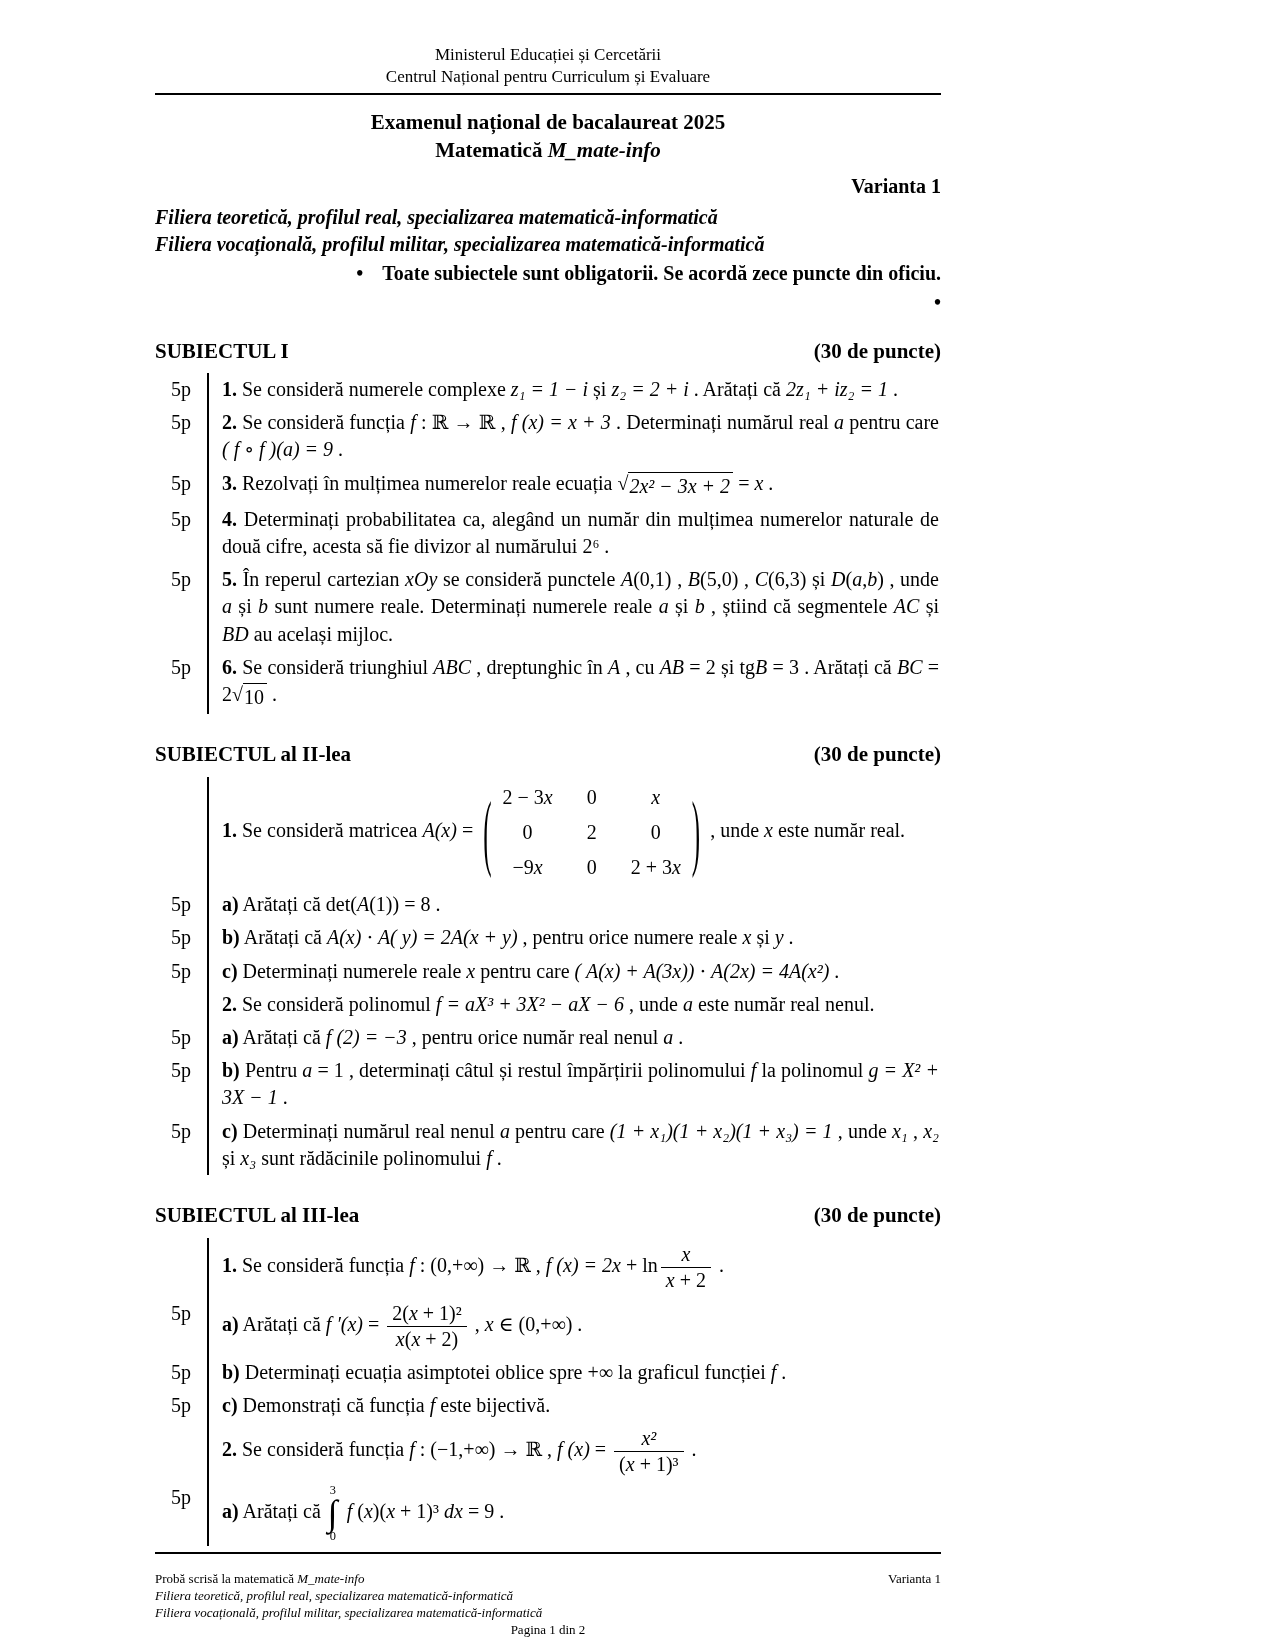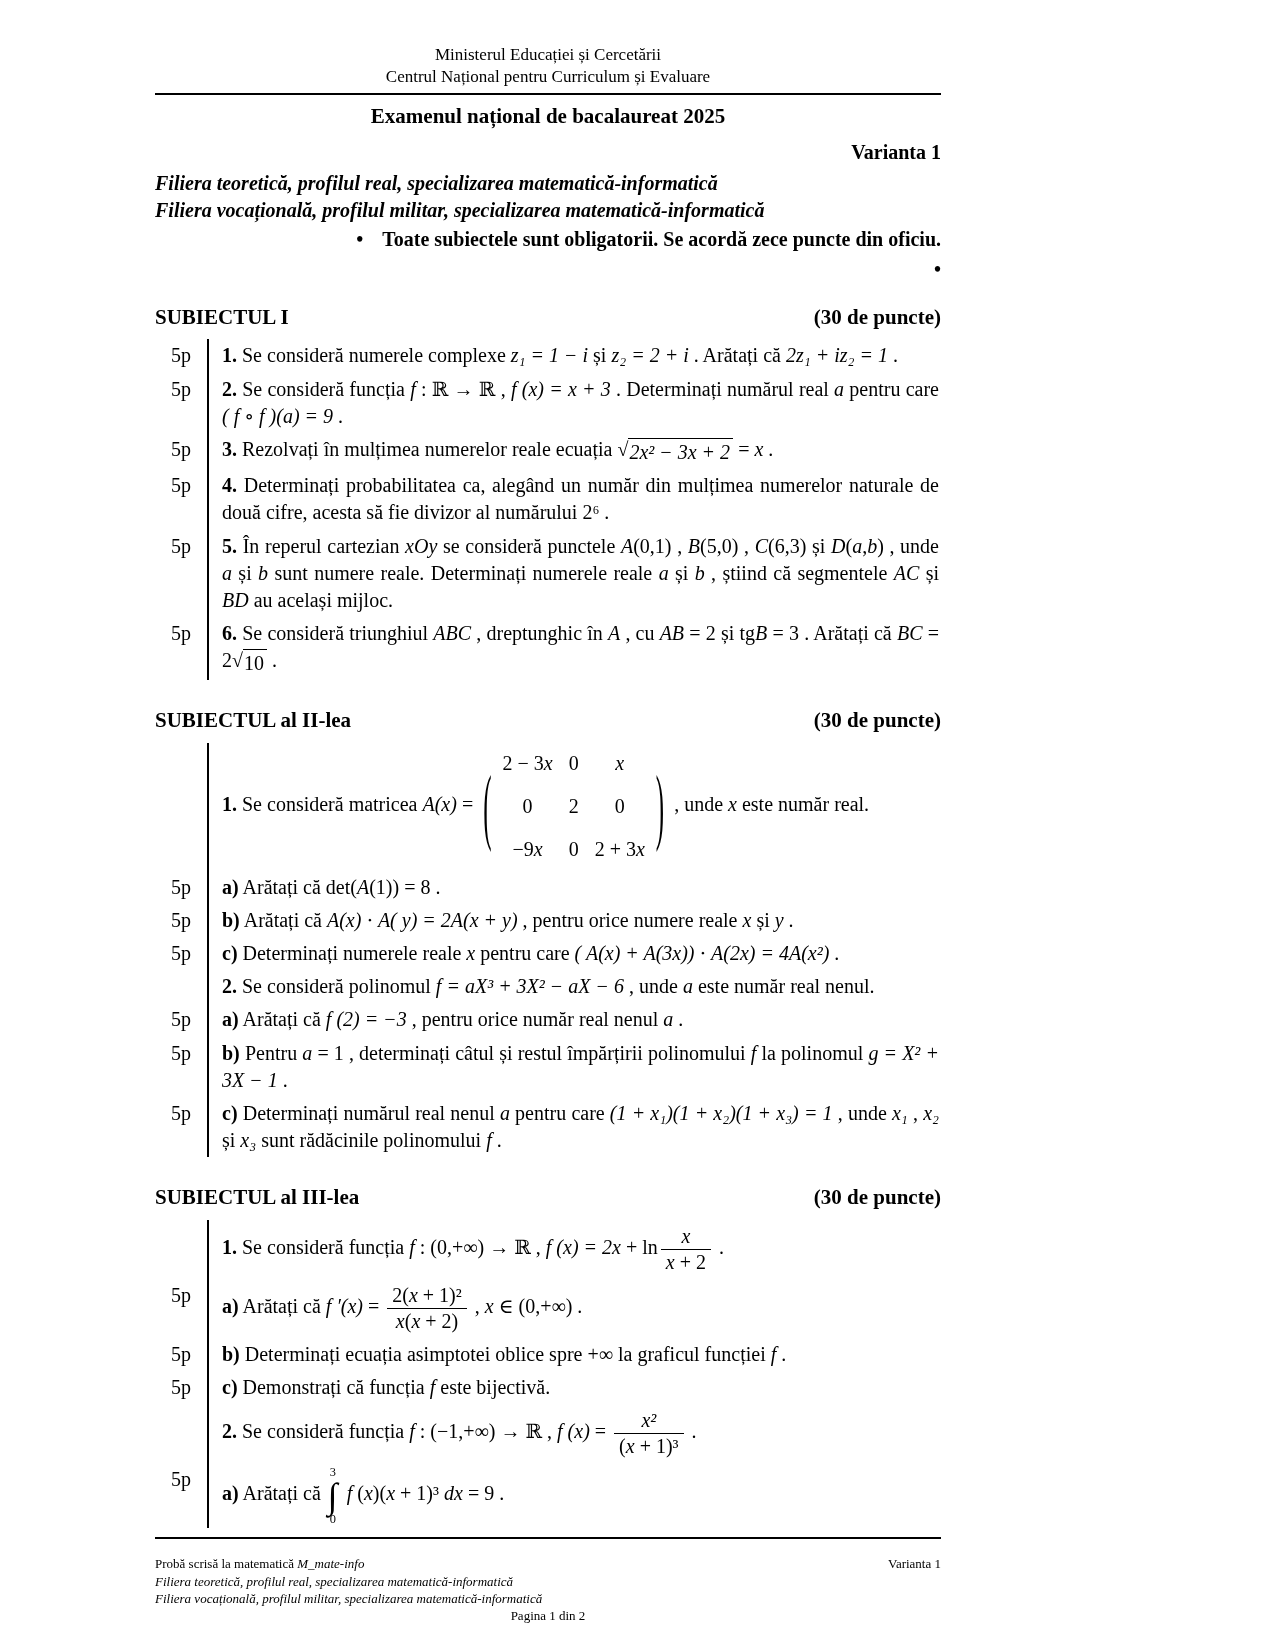--- a/index.html
+++ b/index.html
@@ -13,21 +13,21 @@
   }
   .page {
     width: 1156px;
     min-height: 1650px;
     padding: 44px 215px 26px 155px;
     display: flex;
     flex-direction: column;
   }
   .ministry { text-align: center; font-size: 17px; line-height: 1.3; }
   .rule { border: none; border-top: 2px solid #000; margin: 5px 0 8px 0; }
-  .title-block { text-align: center; font-weight: bold; font-size: 21px; line-height: 1.32; }
+  .title-block { text-align: center; font-weight: bold; font-size: 21px; line-height: 1.32; margin-top: 6px; }
   .variant-line { text-align: right; font-weight: bold; margin: 8px 0 4px 0; font-size: 20px; }
   .filiera { font-weight: bold; font-style: italic; font-size: 20px; }
   .bullet { display: flex; gap: 19px; font-weight: bold; padding-left: 6px; margin-top: 2px; justify-content: flex-end; }
   .bullet .dot::before { content: "•"; }
   .subject-header { display: flex; justify-content: space-between; font-weight: bold; font-size: 21px; margin: 20px 0 8px 0; }
   .rows { display: flex; flex-direction: column; }
   .qrow { display: flex; }
   .pts { flex: 0 0 52px; width: 52px; font-weight: normal; text-align: center; padding-top: 3px; }
   .qcontent {
     flex: 1;
@@ -41,21 +41,21 @@
   .frac { display: inline-flex; flex-direction: column; text-align: center; vertical-align: middle; margin: 2px 3px; line-height: 1.15; }
   .frac .num { display: block; border-bottom: 1.5px solid #000; padding: 0 5px 1px 5px; }
   .frac .den { display: block; padding: 1px 5px 0 5px; }
   
   .sqrt { display: inline-flex; align-items: stretch; vertical-align: baseline; }
   .sqrt .rad { line-height: 1.1; }
   .sqrt .radicand { border-top: 1.5px solid #000; padding: 0 3px 0 1px; }
   
   .matrix { display: inline-flex; align-items: center; vertical-align: middle; margin: 4px 2px; }
   .matrix .paren { display: inline-block; font-size: 1.25em; font-weight: 400; transform: scaleY(3.4); padding: 0 3px; }
-  .matrix .cells { display: inline-grid; grid-template-columns: repeat(3, auto); column-gap: 34px; row-gap: 8px; text-align: center; padding: 0 8px; gap: 16px; }
+  .matrix .cells { display: inline-grid; grid-template-columns: repeat(3, auto); column-gap: 34px; row-gap: 8px; text-align: center; padding: 0 8px; }
   
   .integral { display: inline-flex; flex-direction: column; align-items: center; vertical-align: middle; line-height: 1; margin: 0 4px 0 2px; }
   .integral .bound { font-size: 0.62em; }
   .integral .sign { font-size: 1.8em; line-height: 0.95; }
   
   .footer { margin-top: auto; border-top: 2px solid #000; padding-top: 16px; font-size: 13px; line-height: 1.32; }
   .footer-line1 { display: flex; justify-content: space-between; }
   .f-filiera { font-style: italic; }
   .footer-page { text-align: center; }
   section { margin-bottom: 6px; }
@@ -66,20 +66,21 @@
 <div class="page">
 
   <div class="ministry">
     <div>Ministerul Educației și Cercetării</div>
     <div>Centrul Național pentru Curriculum și Evaluare</div>
   </div>
   <hr class="rule">
 
   <div class="title-block">
     <div>Examenul național de bacalaureat 2025</div>
+    <div><span>Matematică </span><span class="mi">M_mate-info</span></div>
   </div>
 
   <div class="variant-line">Varianta 1</div>
 
   <div class="filiera">Filiera teoretică, profilul real, specializarea matematică-informatică</div>
   <div class="filiera">Filiera vocațională, profilul militar, specializarea matematică-informatică</div>
 
   <div class="bullet">
       <span class="dot"></span>
       <span>Toate subiectele sunt obligatorii. Se acordă zece puncte din oficiu.</span>

